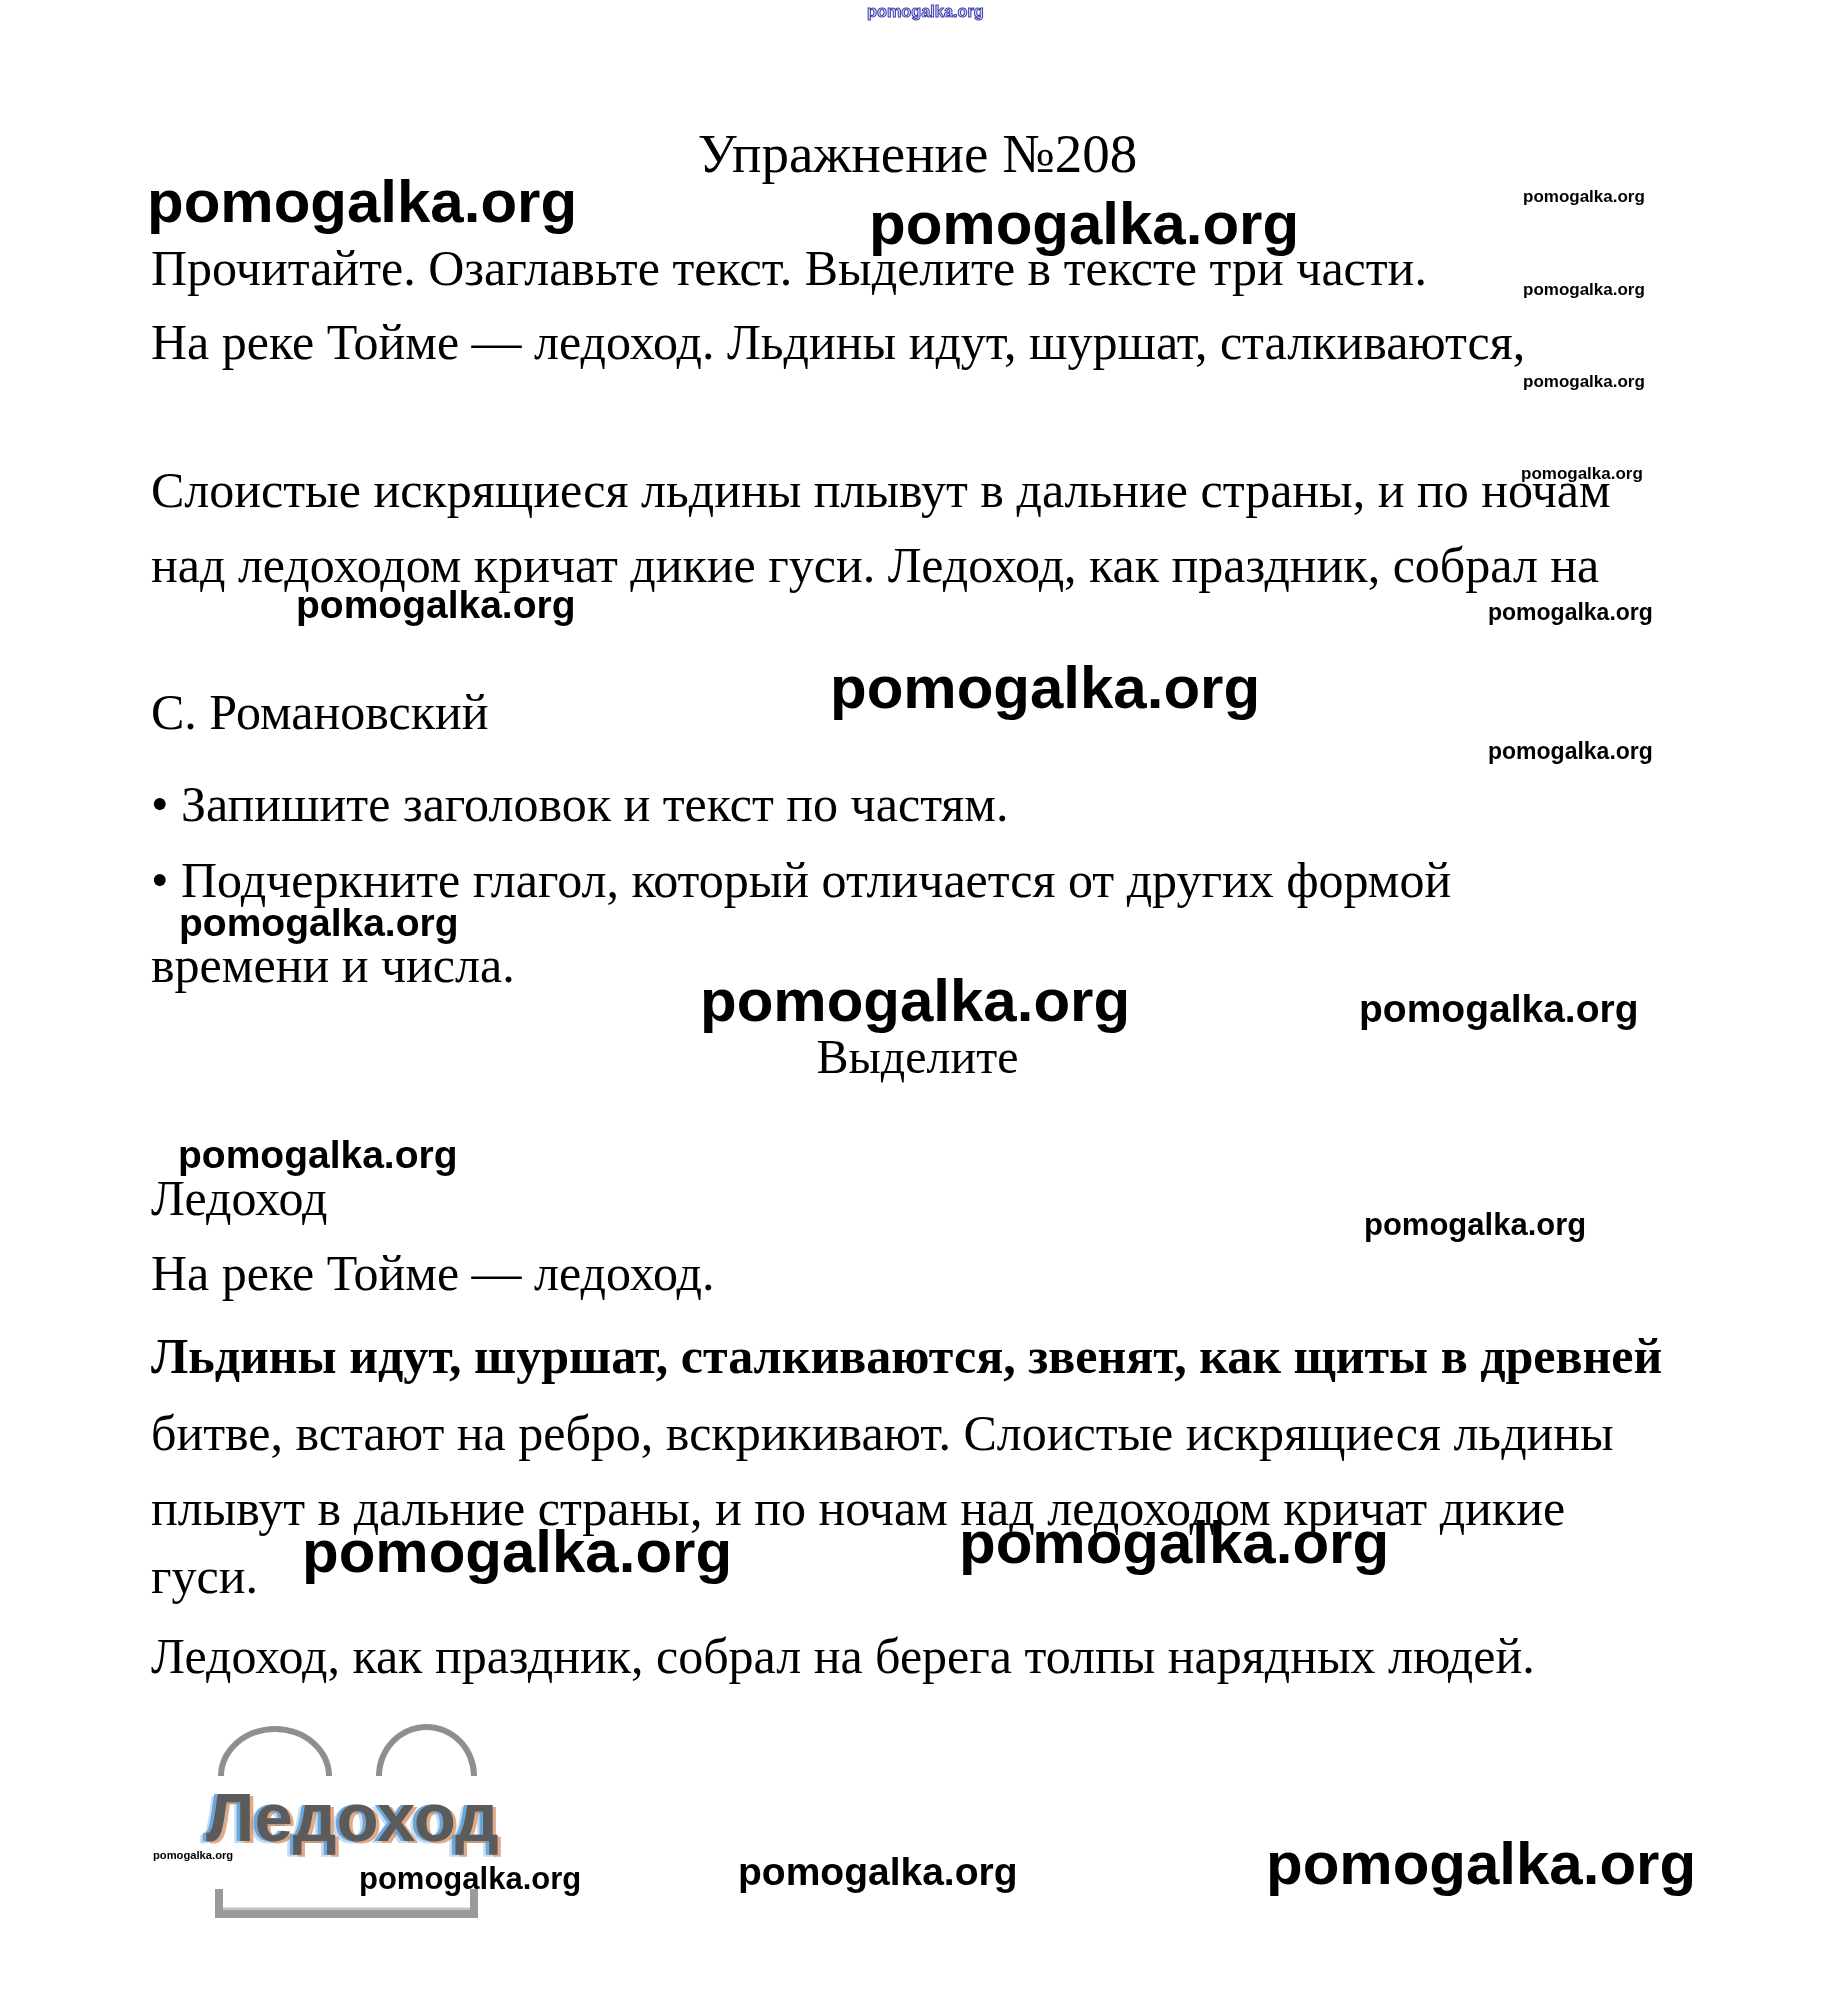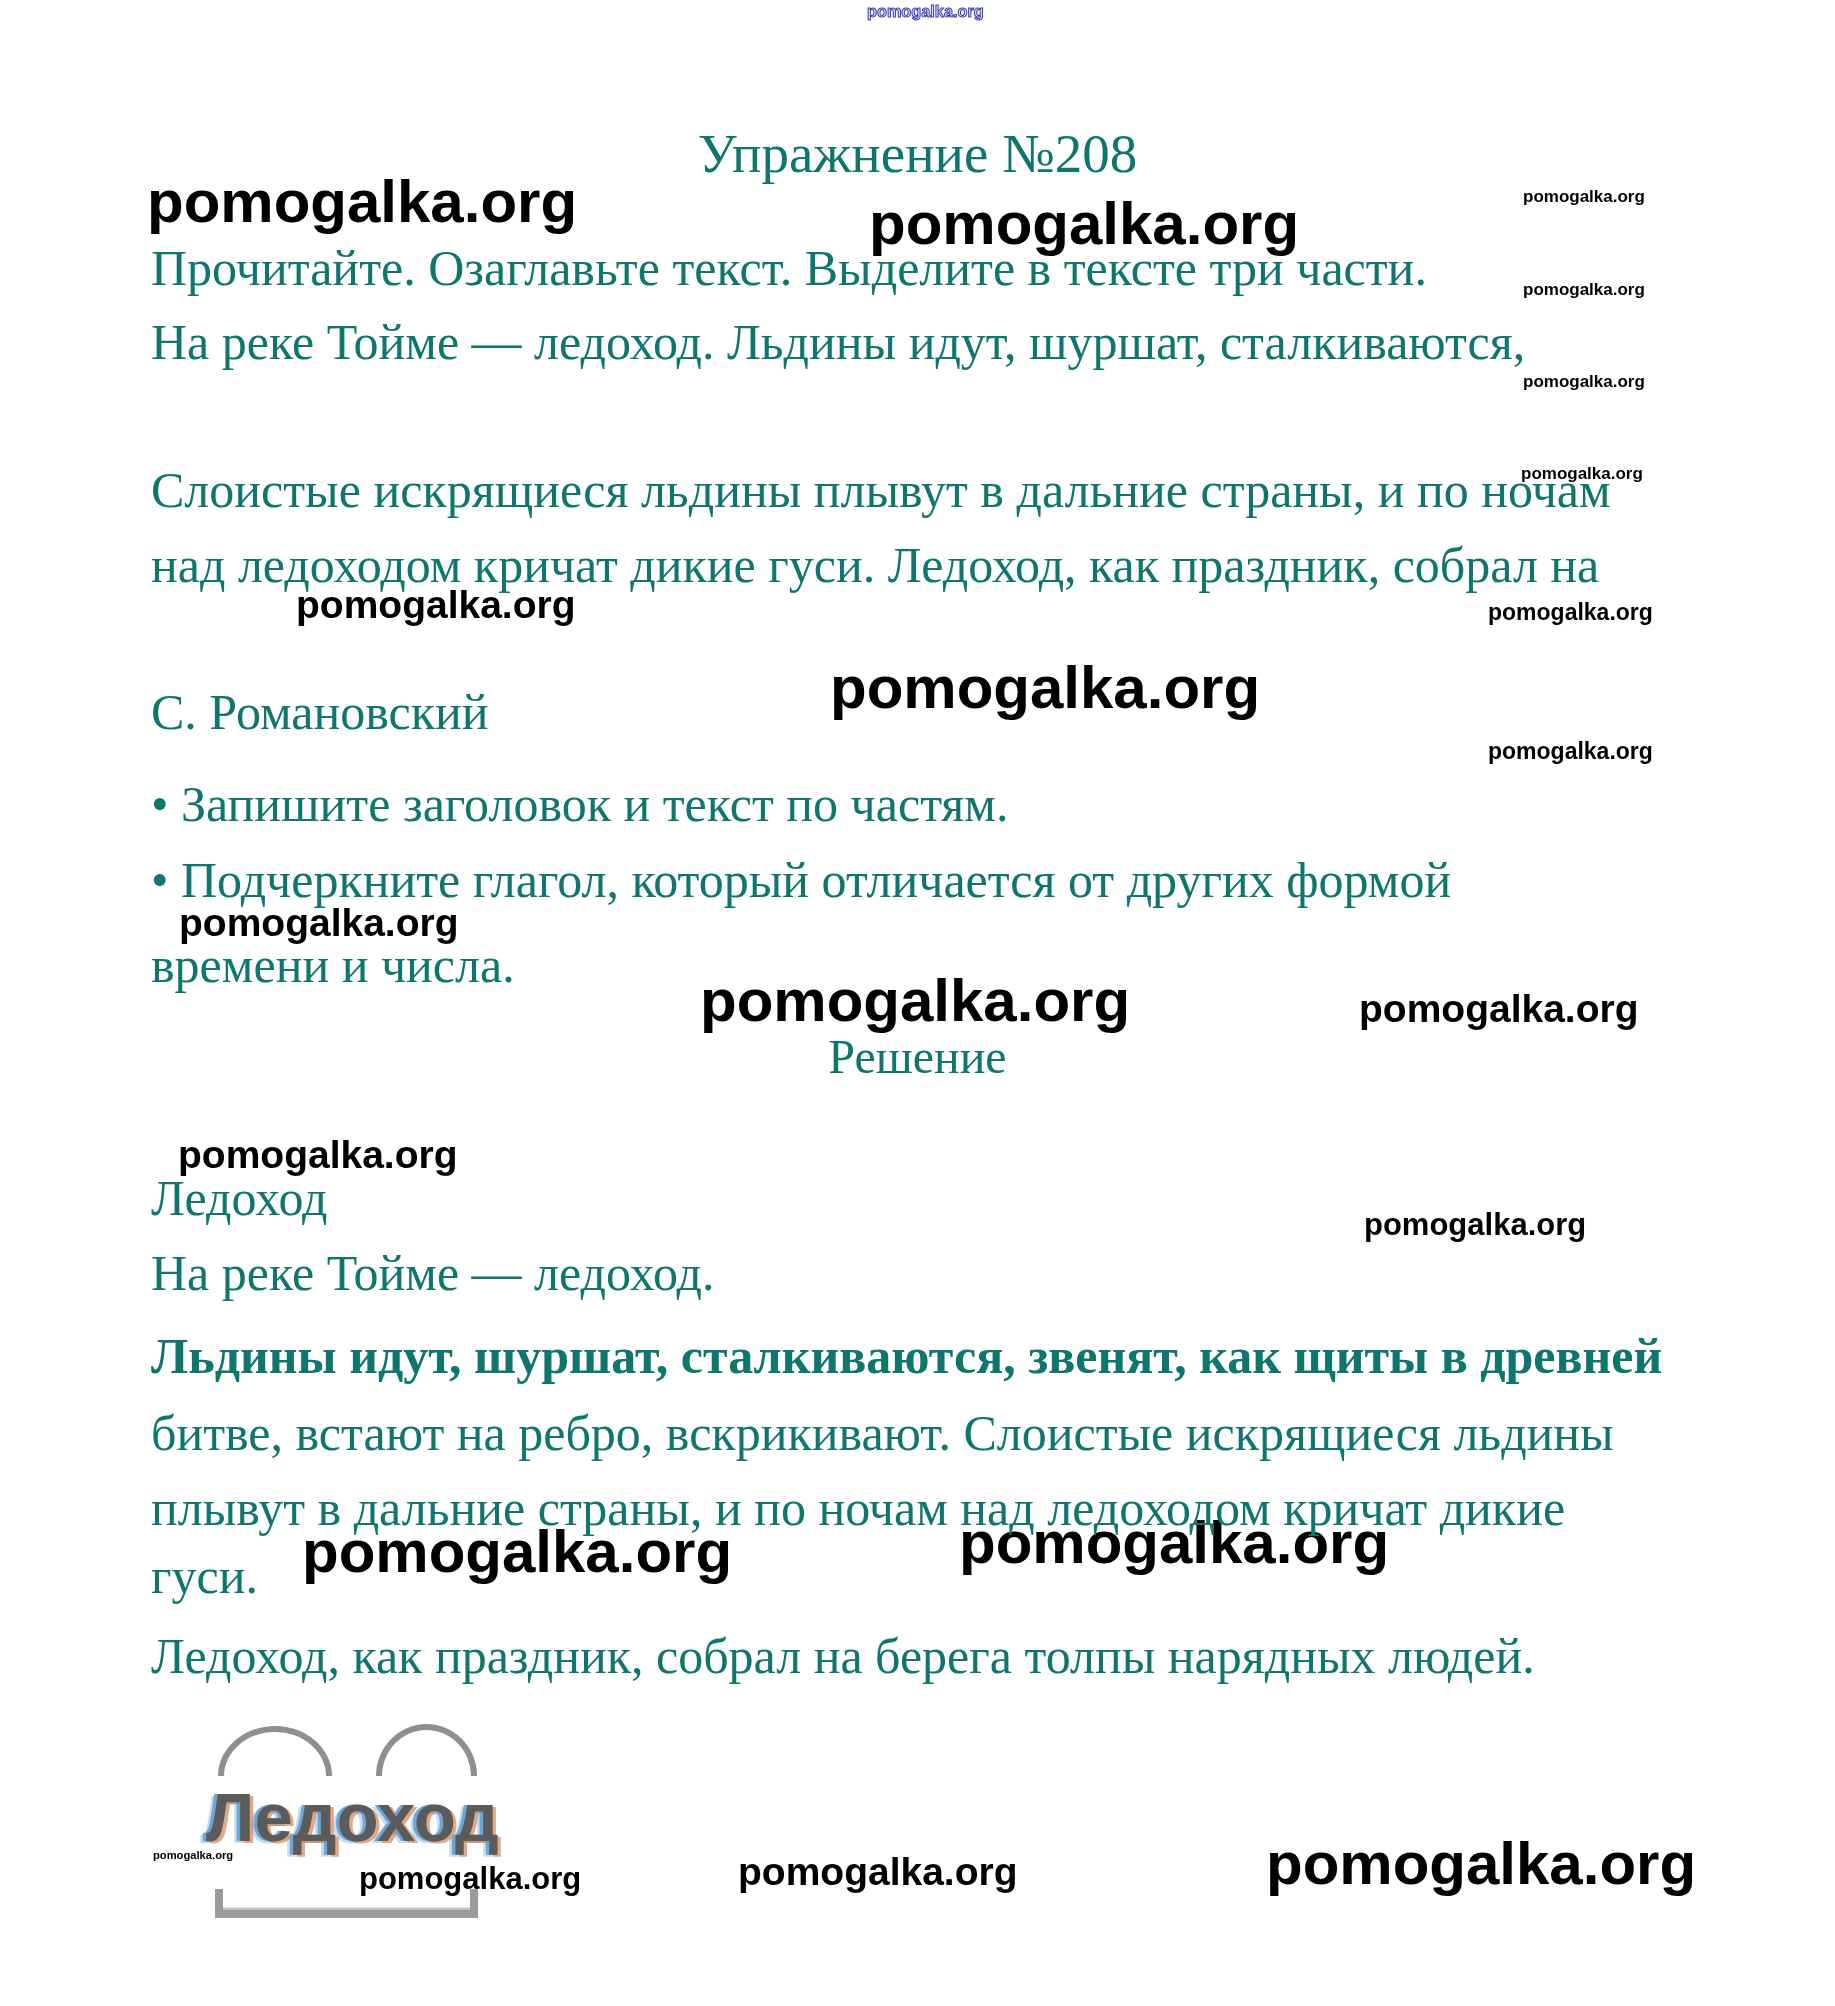--- a/index.html
+++ b/index.html
@@ -11,21 +11,21 @@
     overflow:hidden;
     font-family:"Liberation Serif", serif;
     color:#000;
   }
   .line{
     position:absolute;
     white-space:nowrap;
     font-family:"Liberation Serif", serif;
     font-size:50px;
     line-height:1;
-    color:#0f766e;
+    color:#000000;
   }
   .centered{
     left:0; width:100%;
     text-align:center;
   }
   .title{ font-size:55px; }
   .heading{ font-size:48px; }
   .wm{
     position:absolute;
     white-space:nowrap;
@@ -103,21 +103,21 @@
 
   <div class="line" style="left:151px;top:243px;">Прочитайте. Озаглавьте текст. Выделите в тексте три части.</div>
   <div class="line" style="left:151px;top:317px;">На реке Тойме — ледоход. Льдины идут, шуршат, сталкиваются,</div>
   <div class="line" style="left:151px;top:465px;">Слоистые искрящиеся льдины плывут в дальние страны, и по ночам</div>
   <div class="line" style="left:151px;top:540px;">над ледоходом кричат дикие гуси. Ледоход, как праздник, собрал на</div>
   <div class="line" style="left:151px;top:687px;">С. Романовский</div>
   <div class="line" style="left:151px;top:779px;">• Запишите заголовок и текст по частям.</div>
   <div class="line" style="left:151px;top:855px;">• Подчеркните глагол, который отличается от других формой</div>
   <div class="line" style="left:151px;top:940px;">времени и числа.</div>
 
-  <div class="line heading centered" style="top:1033px;">Решение</div>
+  <div class="line heading centered" style="top:1033px;">Выделите</div>
   <div class="line" style="left:151px;top:1173px;">Ледоход</div>
   <div class="line" style="left:151px;top:1248px;">На реке Тойме — ледоход.</div>
   <div class="line" style="left:151px;top:1331px;font-weight:bold;">Льдины идут, шуршат, сталкиваются, звенят, как щиты в древней</div>
   <div class="line" style="left:151px;top:1483px;">плывут в дальние страны, и по ночам над ледоходом кричат дикие</div>
   <div class="line" style="left:151px;top:1408px;">битве, встают на ребро, вскрикивают. Слоистые искрящиеся льдины</div>
   <div class="line" style="left:151px;top:1551px;">гуси.</div>
   <div class="line" style="left:151px;top:1631px;">Ледоход, как праздник, собрал на берега толпы нарядных людей.</div>
 
   <div>
     <div class="root-arc" style="left:218px;top:1726px;width:114px;height:50px;"></div>

